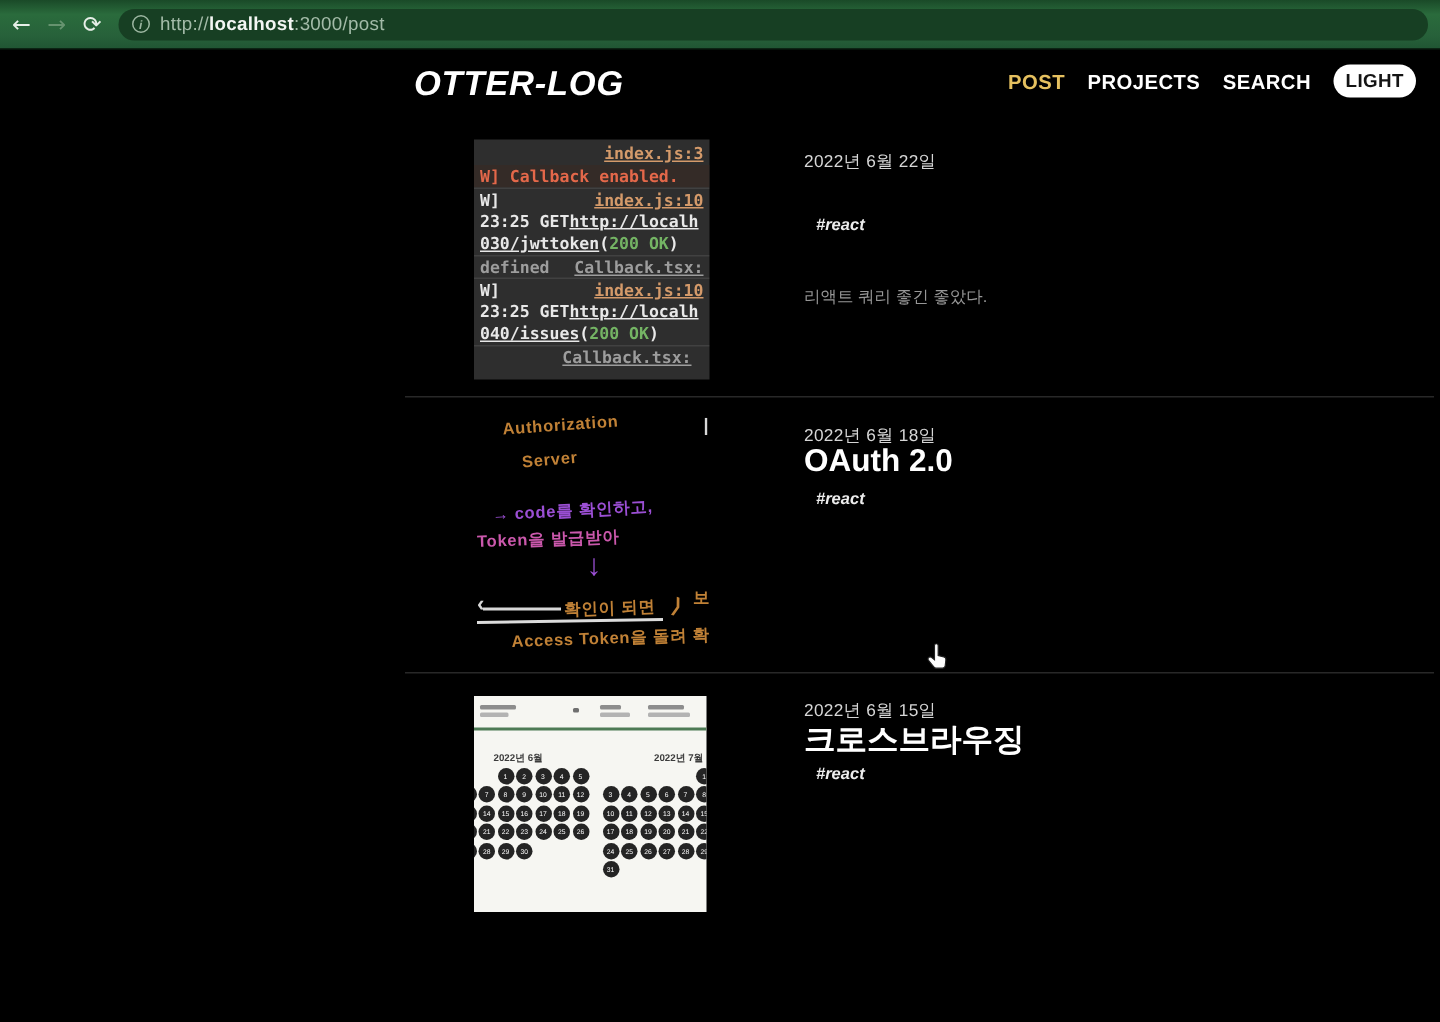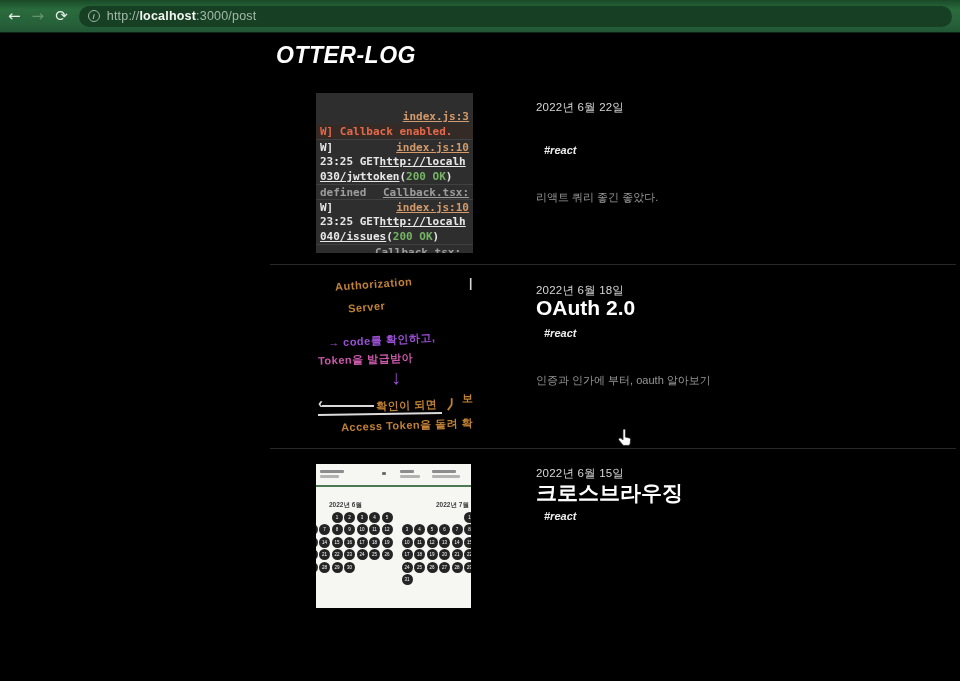--- a/index.html
+++ b/index.html
@@ -35,21 +35,21 @@
   .pt-date { position:absolute; top:0; font-size:11.5px; color:#d6d6d6; letter-spacing:.2px; }
   .pt-title { position:absolute; top:13px; font-size:21px; font-weight:700; color:#fff; }
   .pt-tag { position:absolute; top:44px; left:8px; font-size:11px; font-weight:700;
     font-style:italic; color:#ededed; }
   .pt-desc { position:absolute; top:90px; font-size:11px; color:#979797; }
   .divider { position:absolute; left:270px; width:686px; height:1px; background:#282828; }
   .div1 { top:264px; } .div2 { top:448px; }
 
   
   .thumb-console { background:#2e2e2e; font-family:"DejaVu Sans Mono","Liberation Mono",monospace;
-    font-weight:700; font-size:11px; line-height:13px; padding-top:16px;text-align:right; }
+    font-weight:700; font-size:11px; line-height:13px; padding-top:2px;text-align:right; }
   .c-row { display:flex; padding:1px 4px 1px 4px; height:15px; white-space:nowrap; }
   .c-row.sep { border-top:1px solid #414141; }
   .c-row.warnbg { background:#342b27; }
   .al-right { justify-content:flex-end; }
   .al-rightpad { justify-content:flex-end; padding-right:12px; }
   .cs-right { margin-left:auto; }
   .u { text-decoration:underline; }
 
   
   .thumb-sketch { background:#000; }
@@ -74,20 +74,26 @@
     <span class="navbtn">←</span>
     <span class="navbtn dim">→</span>
     <span class="navbtn">⟳</span>
     <div class="urlbar">
       <span class="info-icon">i</span>
       <span class="url"><span>http://</span><b>localhost</b><span>:3000/post</span></span>
     </div>
   </div>
 
   <div class="logo">OTTER-LOG</div>
+  <nav class="sitenav">
+    <span class="nav-item" style="color: rgb(229, 192, 95);">POST</span>
+    <span class="nav-item">PROJECTS</span>
+    <span class="nav-item">SEARCH</span>
+    <button class="theme-btn">LIGHT</button>
+  </nav>
 
   <div id="post-list">
       <div class="thumb thumb-console" style="top: 93px; height: 160px;">
         <div class="c-row al-right">
           <span class="u" style="color: rgb(212, 154, 106);">index.js:3</span>
         </div>
         <div class="c-row warnbg">
           <span style="color: rgb(228, 104, 74);">W] Callback enabled.</span>
         </div>
         <div class="c-row sep">
@@ -143,21 +149,20 @@
         <span class="sk-item" style="left: 132px; top: 124px; font-size: 14px; color: rgb(192, 129, 54); transform: rotate(18deg);">⟩</span>
         <span class="sk-item" style="left: 146px; top: 119px; font-size: 11px; color: rgb(192, 129, 54); transform: rotate(0deg);">보</span>
         <span class="sk-item" style="left: 25px; top: 146px; font-size: 11px; color: rgb(192, 129, 54); transform: rotate(-2deg);">Access Token을 돌려 확</span>
         <div class="sk-line" style="left: 6px; top: 133px; width: 52px; height: 2px; background: rgb(216, 216, 216);"></div>
         <div class="sk-line" style="left: 2px; top: 141px; width: 124px; height: 2px; background: rgb(220, 220, 220); transform: rotate(-1deg);"></div>
       </div>
       <div class="post-text" style="top: 283px;">
         <div class="pt-date">2022년 6월 18일</div>
         <div class="pt-title">OAuth 2.0</div>
         <div class="pt-tag">#react</div>
-        <div class="pt-desc">인증과 인가에 부터, oauth 알아보기</div>
       </div>
       <div class="thumb thumb-calendar" style="top: 462px; height: 157px;">
         <div class="cal-card">
           <div class="cal-bar" style="left: 4px; top: 6px; width: 24px; height: 3px; background: rgb(141, 141, 141);"></div>
           <div class="cal-bar" style="left: 4px; top: 11px; width: 19px; height: 3px; background: rgb(179, 179, 179);"></div>
           <div class="cal-bar" style="left: 84px; top: 6px; width: 14px; height: 3px; background: rgb(141, 141, 141);"></div>
           <div class="cal-bar" style="left: 84px; top: 11px; width: 20px; height: 3px; background: rgb(179, 179, 179);"></div>
           <div class="cal-bar" style="left: 116px; top: 6px; width: 24px; height: 3px; background: rgb(141, 141, 141);"></div>
           <div class="cal-bar" style="left: 116px; top: 11px; width: 28px; height: 3px; background: rgb(179, 179, 179);"></div>
           <div class="cal-bar" style="left: 66px; top: 8px; width: 4px; height: 3px; background: rgb(111, 111, 111);"></div>

